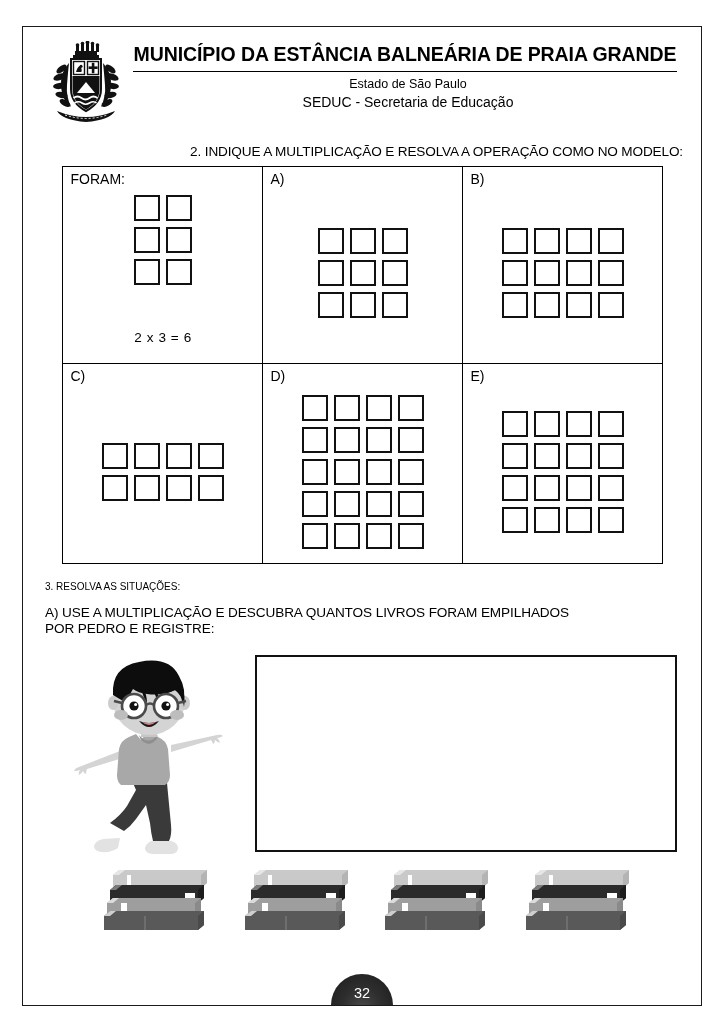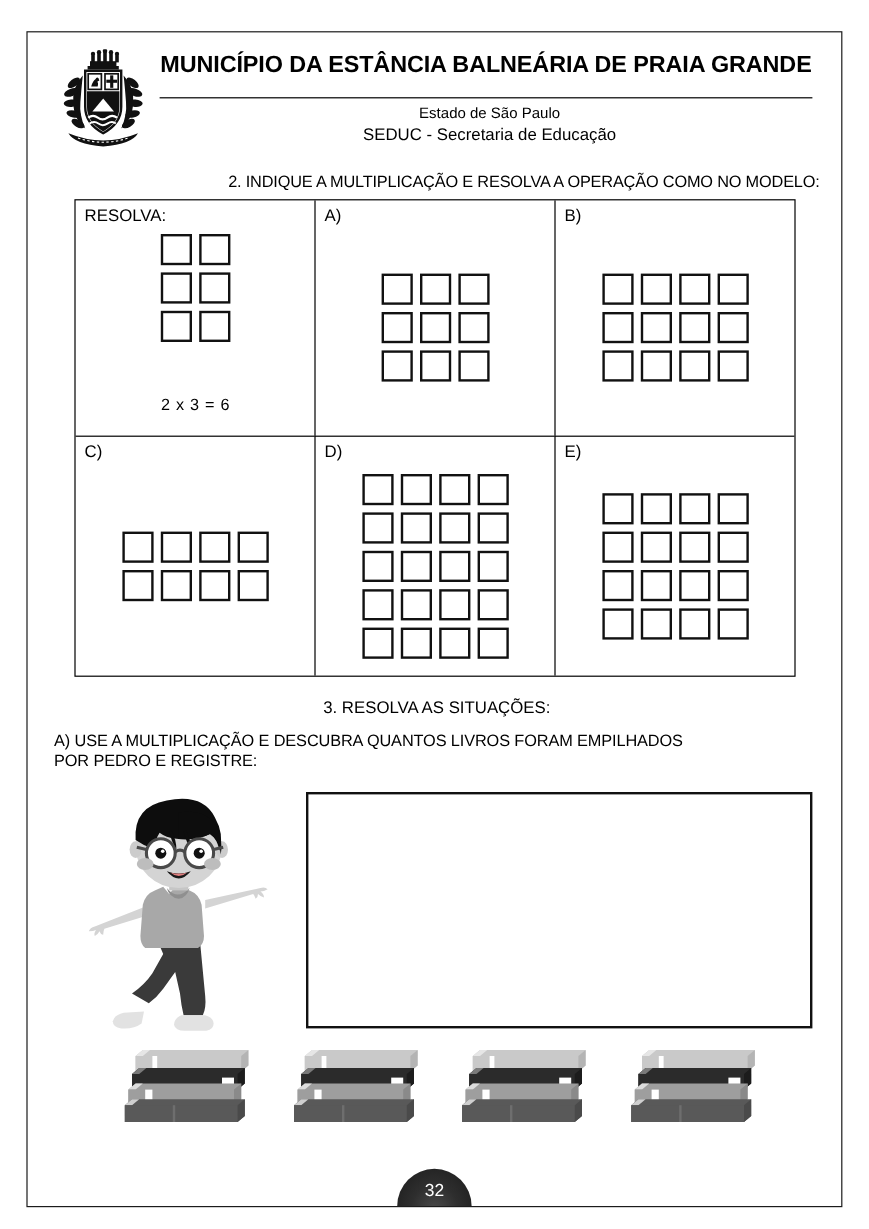--- a/index.html
+++ b/index.html
@@ -46,21 +46,21 @@
   }
   .header-texts {
     flex: 1 1 auto;
     text-align: center;
     padding-top: 4px;
   }
   .title-main {
     font-size: 19.5px;
     font-weight: bold;
     letter-spacing: -0.1px;
-    padding-bottom: 15px;
+    padding-bottom: 5px;
     border-bottom: 1.7px solid #000;
     display: block;
     margin: 0 6px 0 0;
     white-space: nowrap;
   }
   .title-sub1 {
     font-size: 12.5px;
     margin-top: 5px;
   }
   .title-sub2 {
@@ -117,23 +117,22 @@
     font-size: 13.5px;
     margin-top: auto;
     margin-bottom: 14px;
     letter-spacing: 0.6px;
   }
   
   .ex-cell.model .sq-grid { margin-top: 8px; margin-bottom: 0; }
 
   
   .q3-heading {
-    font-size: 14px;
+    font-size: 10px;
     margin: 17px 0 0 4px;
-    text-align: center;
   }
   .q3-sub {
     font-size: 13.6px;
     margin: 13px 0 0 4px;
     line-height: 1.18;
     letter-spacing: -0.1px;
   }
 
   
   .illus-row {
@@ -252,21 +251,21 @@
         <div class="title-sub2">SEDUC - Secretaria de Educação</div>
       </div>
     </div>
 
     <div class="q-heading">2. INDIQUE A MULTIPLICAÇÃO E RESOLVA A OPERAÇÃO COMO NO MODELO:</div>
 
     <div class="ex-grid">
       <div class="ex-row top">
 
         <div class="ex-cell model">
-          <span class="cell-label">RESOLVA:</span>
+          <span class="cell-label">FORAM:</span>
           <div class="sq-grid" style="grid-template-columns: repeat(2, 26px);">
               <div class="sq"></div>
               <div class="sq"></div>
               <div class="sq"></div>
               <div class="sq"></div>
               <div class="sq"></div>
               <div class="sq"></div>
             </div>
           <span class="model-eq">2 x 3 = 6</span>
         </div>

